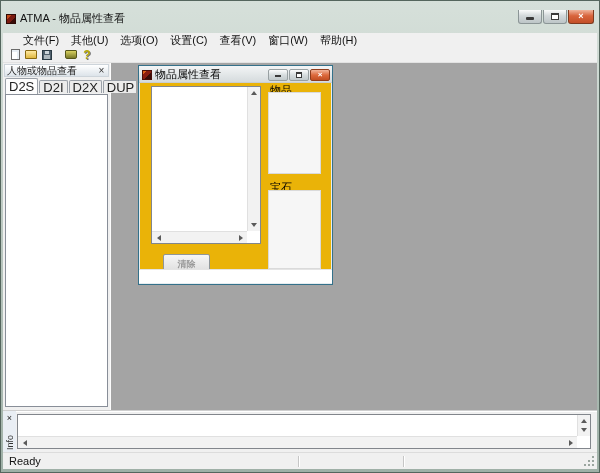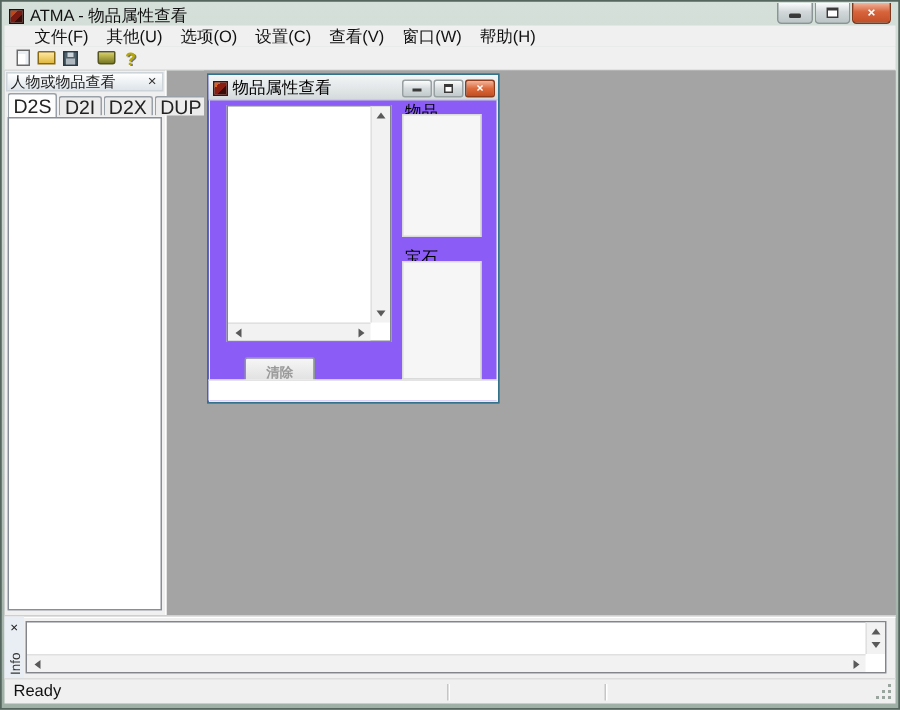--- a/index.html
+++ b/index.html
@@ -11,21 +11,21 @@
   }
   
   #frame {
     position: absolute; inset: 0;
     border: 1px solid #55665e;
     background: linear-gradient(#d6e0da, #9fb0a7);
     padding: 0 2px 3px 2px;
     display: flex; flex-direction: column;
   }
   
-  .titlebar { height: 16px; display: flex; align-items: flex-end; }
+  .titlebar { height: 32px; display: flex; align-items: center; }
   .titlebar-inner { display:flex; align-items:center; height:16px; flex:1; }
   .app-icon {
     width: 10px; height: 10px; margin: 3px 4px 0 3px;
     background: linear-gradient(135deg,#c04818 0 30%,#7a1a10 30% 65%,#3a0c08 65%);
     border: 1px solid #2e0a06;
   }
   .win-title { font-size: 11px; color: #111; margin-top: 2px; white-space: nowrap; }
   .win-buttons { margin-left: auto; display: flex; margin-right: 3px; }
   .win-btn {
     width: 24px; height: 14px; margin-left: 1px;
@@ -81,21 +81,21 @@
     height: 13px; margin-top: 2px; padding: 0 3px;
     border: 1px solid #9aa0a8; border-bottom: none; border-radius: 2px 2px 0 0;
     background: #ececec; display: flex; align-items: center; margin-right: 1px;
   }
   .tab.active { height: 16px; margin-top: 0; background: #fdfdfd; position: relative; z-index: 2; }
   .pane-list { flex: 1; margin: 0 2px; background: #fff; border: 1px solid #888e98; }
   
   .mdi { flex: 1; position: relative; background: #a4a4a4; }
   .child-win {
     position: absolute; left: 2px; top: 2px; width: 195px; height: 220px;
-    border: 1px solid #34718a; background: #8b5cf6;
+    border: 1px solid #34718a; background: #eab308;
     box-shadow: inset 0 0 0 1px #e7edf0;
   }
   .cw-titlebar {
     height: 17px; display: flex; align-items: center;
     background: linear-gradient(#f3f5f6, #d5dbdd);
     padding: 1px 2px 0 3px; border-bottom: 1px solid #c9ced1;
   }
   .cw-icon {
     width: 10px; height: 10px; margin-right: 3px;
     background: linear-gradient(135deg,#e06018 0 25%,#8a1c10 25% 60%,#3a0c08 60%);

